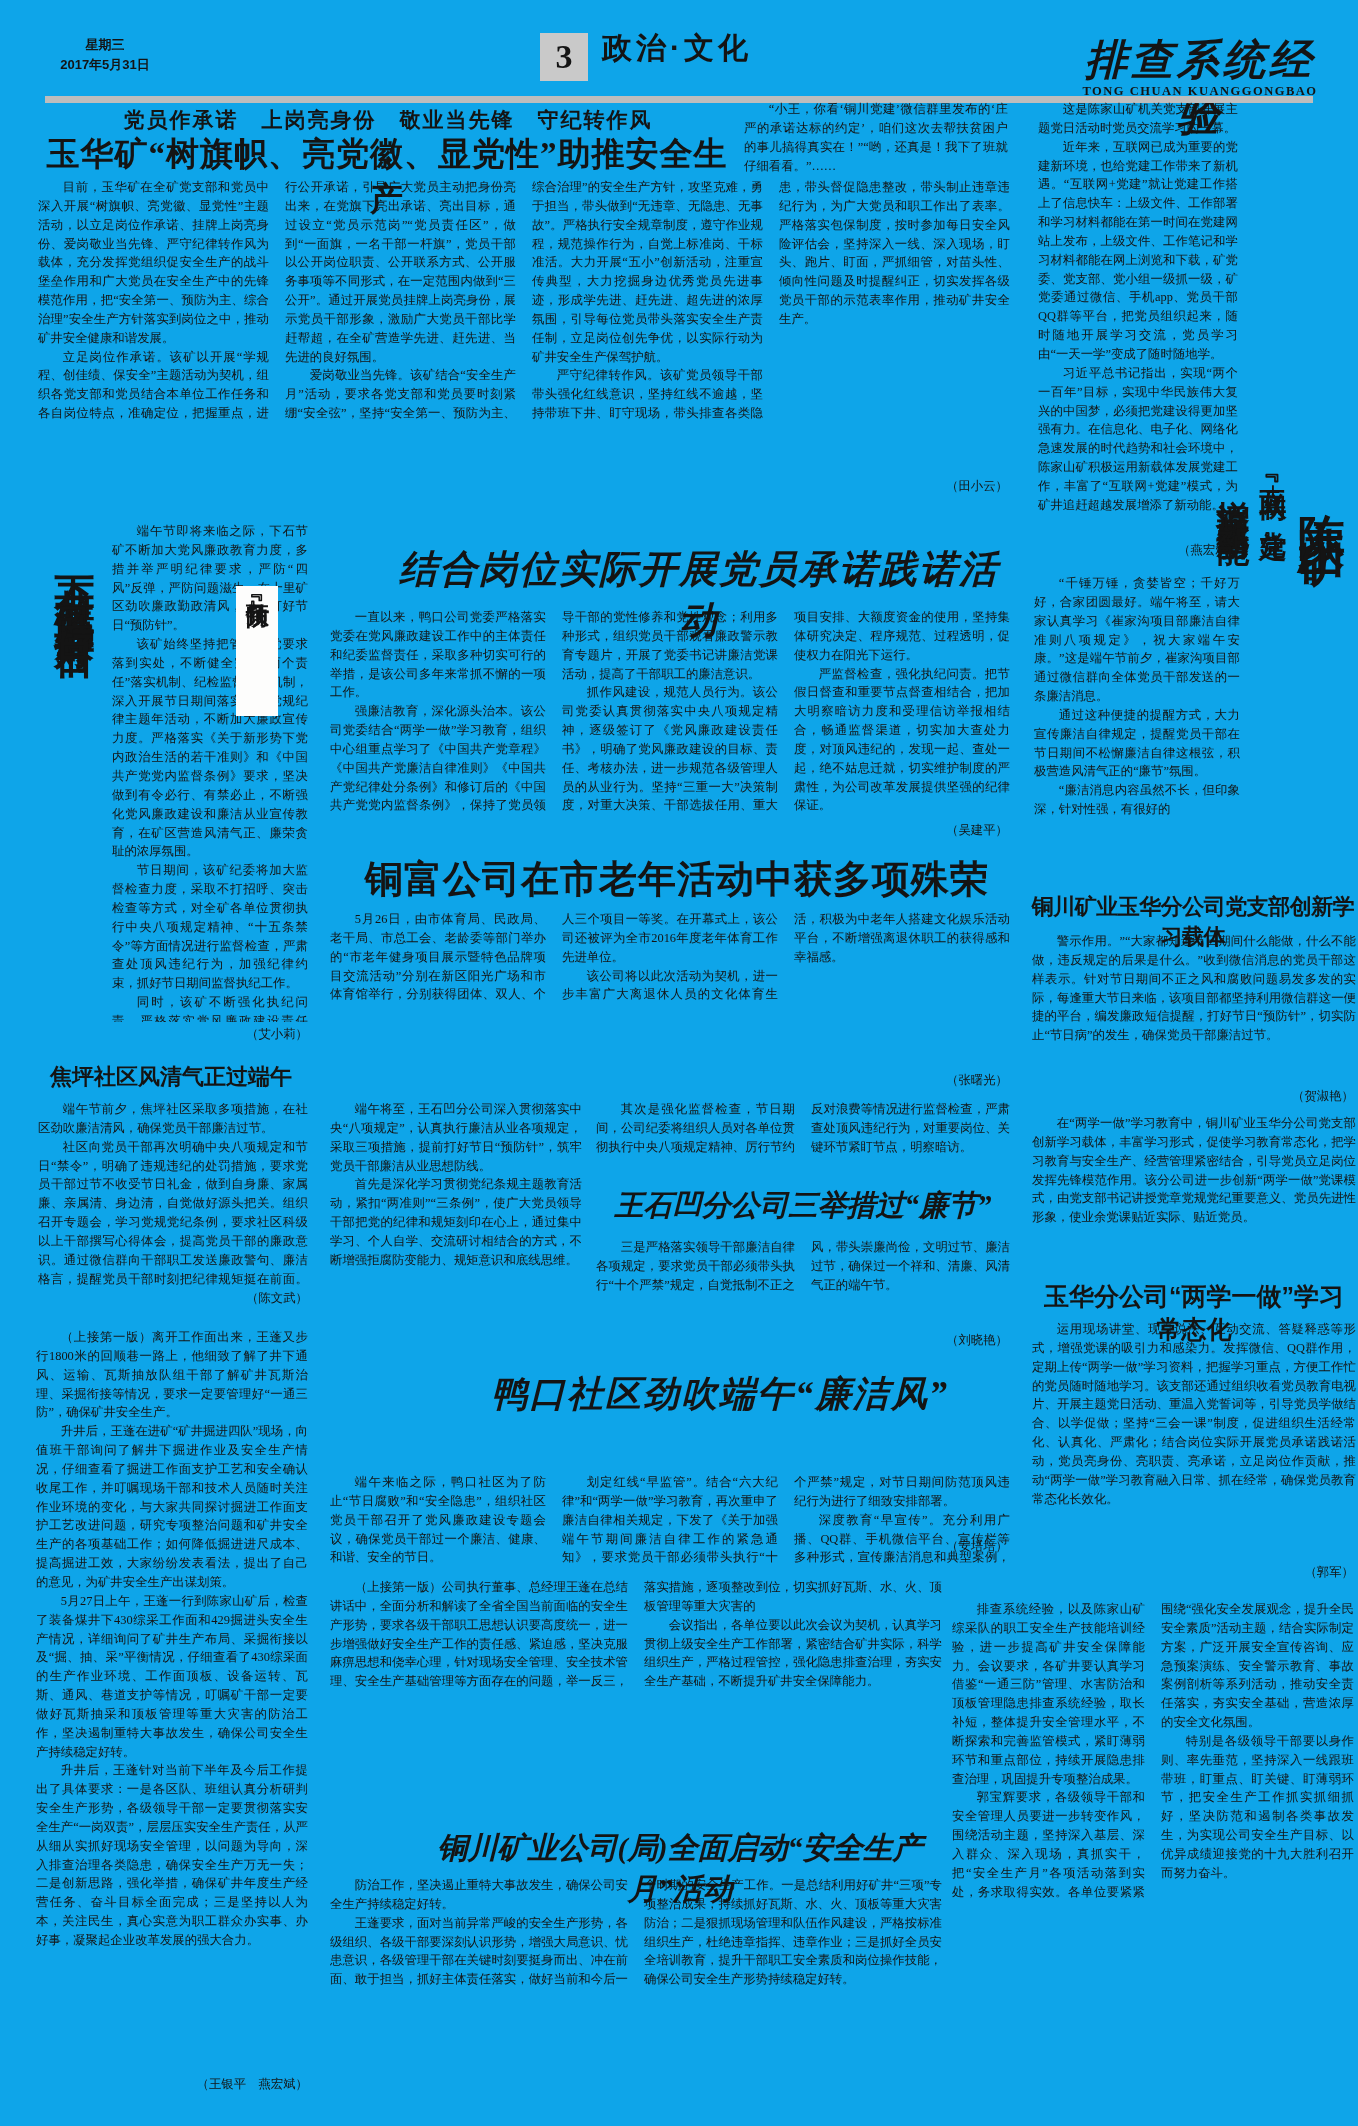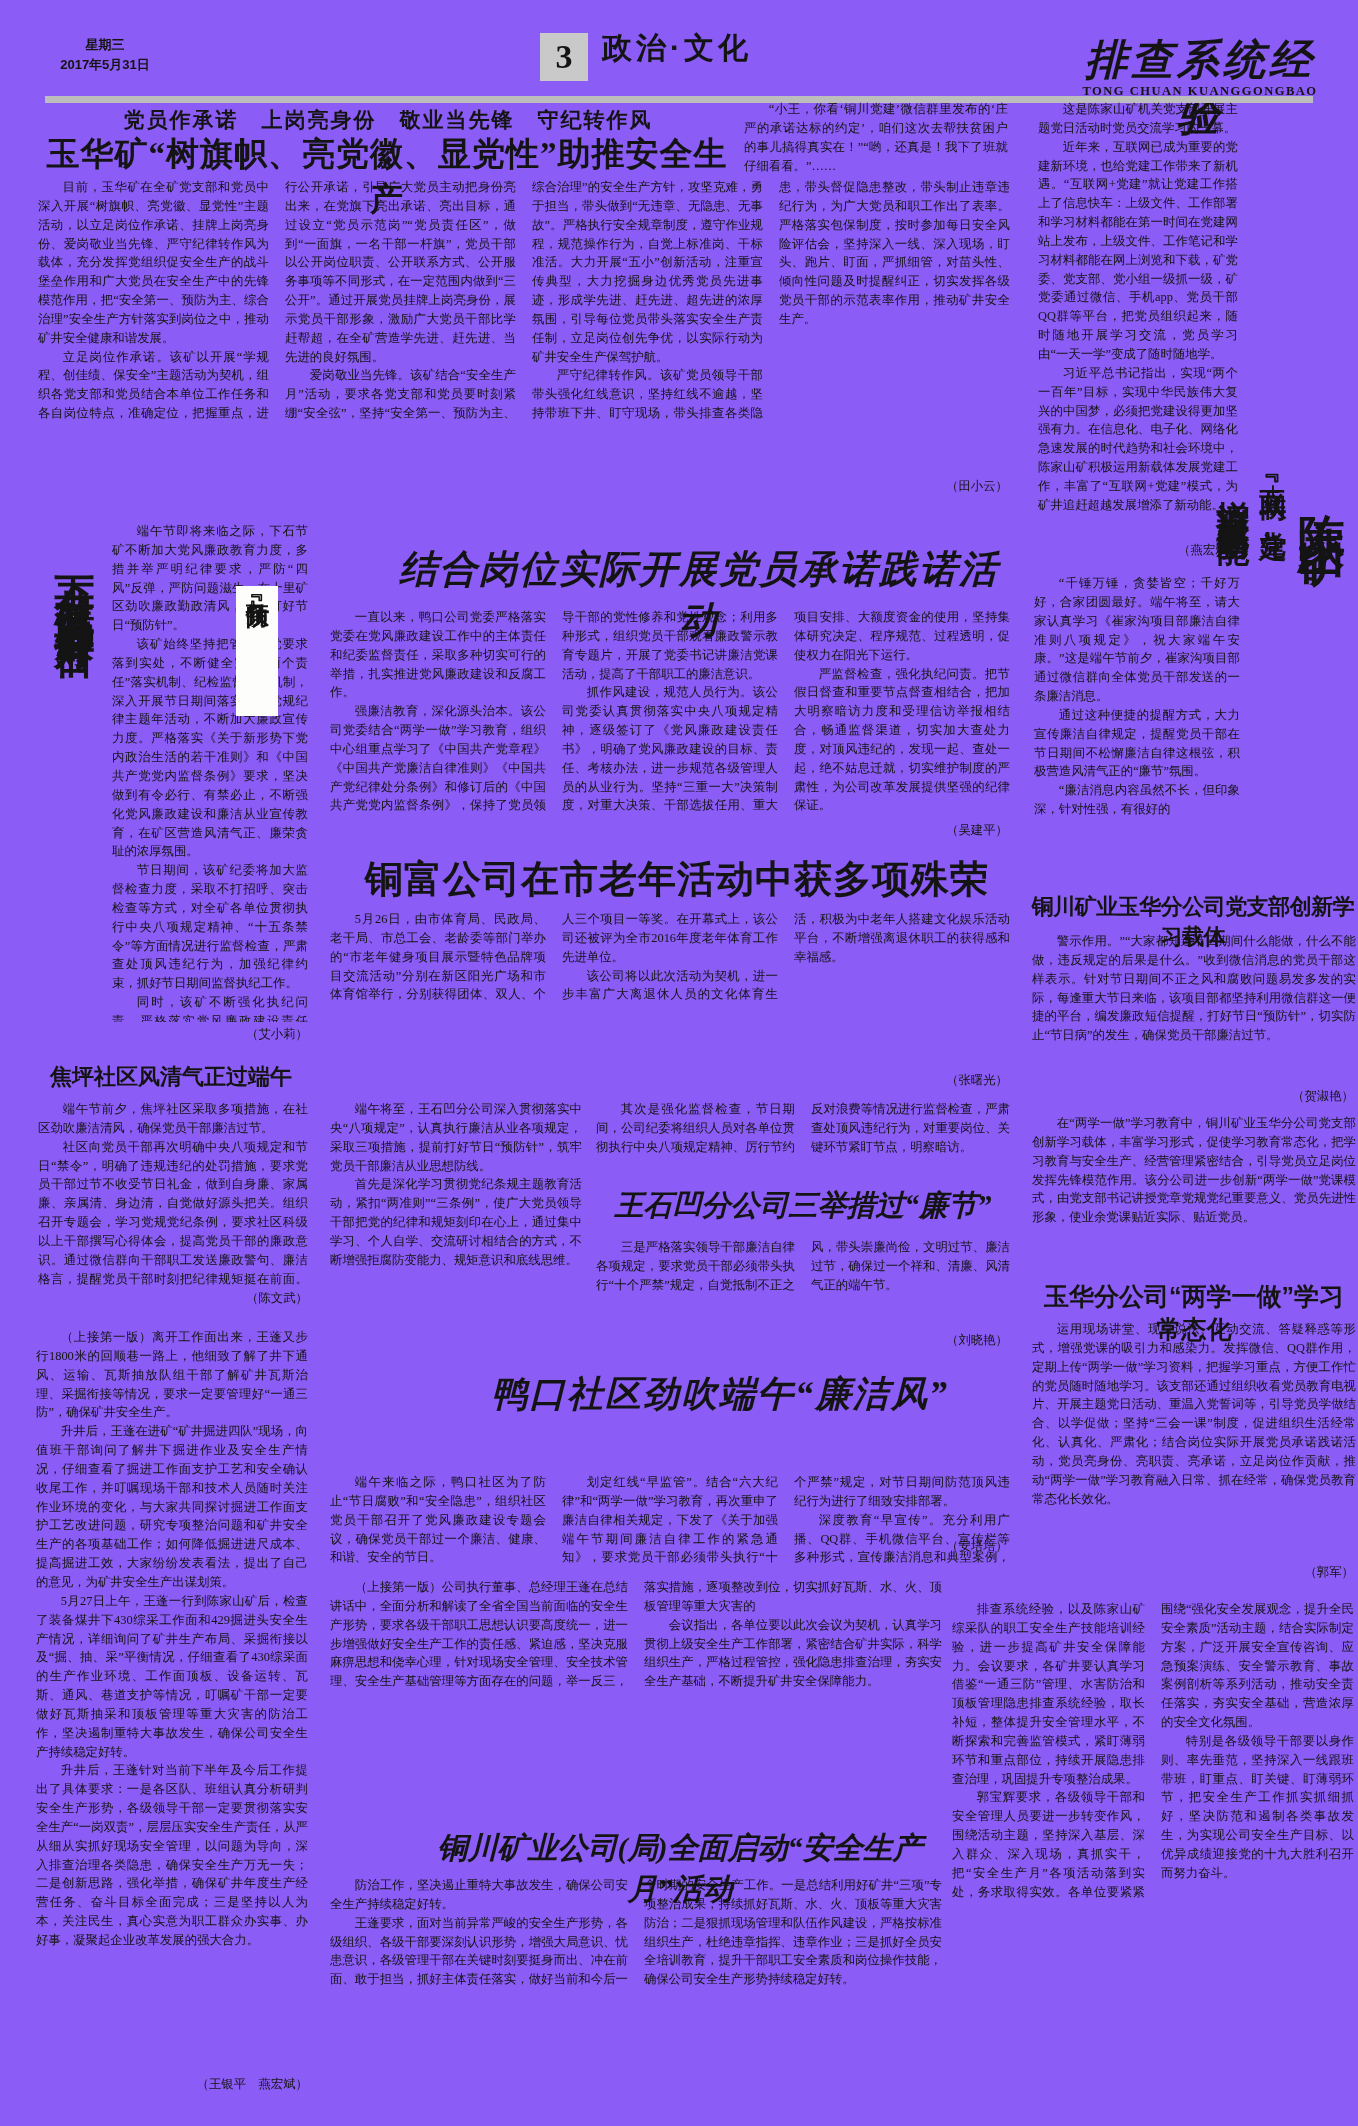--- a/index.html
+++ b/index.html
@@ -1,16 +1,16 @@
 <!DOCTYPE html>
 <html><head>
 <meta charset="utf-8">
 <style>
   html,body{margin:0;padding:0;background:#e8e8e8;}
-  .page{position:relative;width:1358px;height:2126px;margin:0 auto;background:#8b5cf6;color:#141414;
+  .page{position:relative;width:1358px;height:2126px;margin:0 auto;background:#0ea5e9;color:#141414;
         font-family:"Liberation Serif","DejaVu Serif",serif;overflow:hidden;}
   .abs{position:absolute;}
   .sans{font-family:"Liberation Sans","DejaVu Sans",sans-serif;}
   .b{font-weight:bold;}
   .brush{font-weight:bold;font-style:italic;}
   .center{text-align:center;}
   .body{font-size:12.4px;line-height:1.52;text-align:justify;overflow:hidden;}
   .body p{margin:0;text-indent:2em;}
   .cols2{column-count:2;column-gap:16px;}
   .cols3{column-count:3;column-gap:16px;}
@@ -92,21 +92,21 @@
   <div class="abs body" style="left:36px;top:1328px;width:272px;height:746px;">
       <p>（上接第一版）离开工作面出来，王蓬又步行1800米的回顺巷一路上，他细致了解了井下通风、运输、瓦斯抽放队组干部了解矿井瓦斯治理、采掘衔接等情况，要求一定要管理好“一通三防”，确保矿井安全生产。</p>
       <p>升井后，王蓬在进矿“矿井掘进四队”现场，向值班干部询问了解井下掘进作业及安全生产情况，仔细查看了掘进工作面支护工艺和安全确认收尾工作，并叮嘱现场干部和技术人员随时关注作业环境的变化，与大家共同探讨掘进工作面支护工艺改进问题，研究专项整治问题和矿井安全生产的各项基础工作；如何降低掘进进尺成本、提高掘进工效，大家纷纷发表看法，提出了自己的意见，为矿井安全生产出谋划策。</p>
       <p>5月27日上午，王蓬一行到陈家山矿后，检查了装备煤井下430综采工作面和429掘进头安全生产情况，详细询问了矿井生产布局、采掘衔接以及“掘、抽、采”平衡情况，仔细查看了430综采面的生产作业环境、工作面顶板、设备运转、瓦斯、通风、巷道支护等情况，叮嘱矿干部一定要做好瓦斯抽采和顶板管理等重大灾害的防治工作，坚决遏制重特大事故发生，确保公司安全生产持续稳定好转。</p>
       <p>升井后，王蓬针对当前下半年及今后工作提出了具体要求：一是各区队、班组认真分析研判安全生产形势，各级领导干部一定要贯彻落实安全生产“一岗双责”，层层压实安全生产责任，从严从细从实抓好现场安全管理，以问题为导向，深入排查治理各类隐患，确保安全生产万无一失；二是创新思路，强化举措，确保矿井年度生产经营任务、奋斗目标全面完成；三是坚持以人为本，关注民生，真心实意为职工群众办实事、办好事，凝聚起企业改革发展的强大合力。</p>
     </div>
   <div class="abs byline" style="left:150px;top:2076px;width:158px;">（王银平　燕宏斌）</div>
 
   <div class="abs brush center" style="left:388px;top:544px;width:622px;font-size:38px;letter-spacing:2px;">结合岗位实际开展党员承诺践诺活动</div>
   <div class="abs body cols3" style="left:330px;top:608px;width:680px;height:210px;">
-      <p>一直以来，鸭口公司党委严格落实党委在党风廉政建设工作中的主体责任和纪委监督责任，采取多种切实可行的举措，扎实推进党风廉政建设和反腐工作。</p>
+      <p>一直以来，鸭口公司党委严格落实党委在党风廉政建设工作中的主体责任和纪委监督责任，采取多种切实可行的举措，是该公司多年来常抓不懈的一项工作。</p>
       <p>强廉洁教育，深化源头治本。该公司党委结合“两学一做”学习教育，组织中心组重点学习了《中国共产党章程》《中国共产党廉洁自律准则》《中国共产党纪律处分条例》和修订后的《中国共产党党内监督条例》，保持了党员领导干部的党性修养和党性观念；利用多种形式，组织党员干部观看廉政警示教育专题片，开展了党委书记讲廉洁党课活动，提高了干部职工的廉洁意识。</p>
       <p>抓作风建设，规范人员行为。该公司党委认真贯彻落实中央八项规定精神，逐级签订了《党风廉政建设责任书》，明确了党风廉政建设的目标、责任、考核办法，进一步规范各级管理人员的从业行为。坚持“三重一大”决策制度，对重大决策、干部选拔任用、重大项目安排、大额度资金的使用，坚持集体研究决定、程序规范、过程透明，促使权力在阳光下运行。</p>
       <p>严监督检查，强化执纪问责。把节假日督查和重要节点督查相结合，把加大明察暗访力度和受理信访举报相结合，畅通监督渠道，切实加大查处力度，对顶风违纪的，发现一起、查处一起，绝不姑息迁就，切实维护制度的严肃性，为公司改革发展提供坚强的纪律保证。</p>
     </div>
   <div class="abs byline" style="left:868px;top:822px;width:140px;">（吴建平）</div>
 
   <div class="abs b center" style="left:345px;top:854px;width:664px;font-size:38px;letter-spacing:1px;">铜富公司在市老年活动中获多项殊荣</div>
   <div class="abs body cols3" style="left:330px;top:910px;width:680px;height:160px;">
       <p>5月26日，由市体育局、民政局、老干局、市总工会、老龄委等部门举办的“市老年健身项目展示暨特色品牌项目交流活动”分别在新区阳光广场和市体育馆举行，分别获得团体、双人、个人三个项目一等奖。在开幕式上，该公司还被评为全市2016年度老年体育工作先进单位。</p>
       <p>该公司将以此次活动为契机，进一步丰富广大离退休人员的文化体育生活，积极为中老年人搭建文化娱乐活动平台，不断增强离退休职工的获得感和幸福感。</p>

